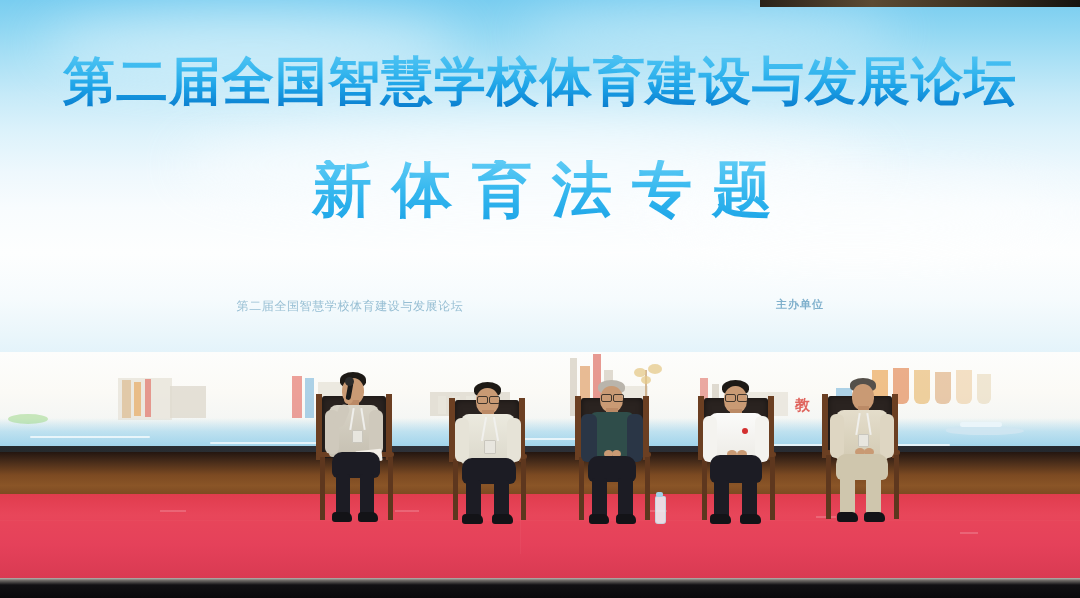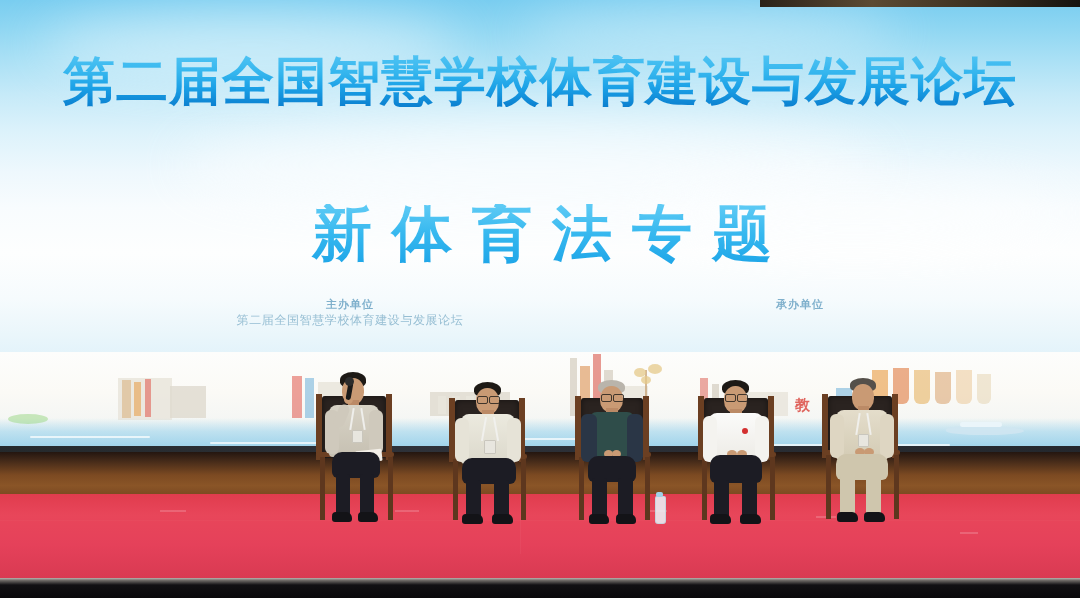--- a/index.html
+++ b/index.html
@@ -30,21 +30,21 @@
       background:linear-gradient(180deg,#4fc3f3 0%,#35b6ee 34%,#1aa0e6 64%,#0b7fcf 100%);
       -webkit-background-clip:text;background-clip:text;color:transparent;
       -webkit-text-fill-color:transparent;white-space:nowrap;
       text-shadow:0 0 0 rgba(0,0,0,0);}
   .title-sub{position:absolute;left:0;top:160px;width:1080px;text-align:center;
       font-size:60px;font-weight:bold;letter-spacing:20px;line-height:1;
       color:#3fbdf2;
       background:linear-gradient(180deg,#5fcbf5 0%,#36b8ef 50%,#1fa6e8 100%);
       -webkit-background-clip:text;background-clip:text;
       -webkit-text-fill-color:transparent;color:transparent;white-space:nowrap;
-      padding-left:24px;box-sizing:border-box;margin-top:44px;}
+      padding-left:24px;box-sizing:border-box;}
 
   
   .credits{position:absolute;top:297px;left:0;width:1080px;height:42px;}
   .credit-block{position:absolute;text-align:center;color:#8fb8cf;}
   .credit-left{left:120px;width:460px;}
   .credit-right{left:600px;width:400px;}
   .credit-head{font-size:11px;font-weight:bold;letter-spacing:1px;color:#7fb0cc;line-height:14px;}
   .credit-body{font-size:12px;letter-spacing:.6px;color:#96bed3;line-height:16px;margin-top:1px;}
   .credit-body .gap{display:inline-block;width:22px;}
 
@@ -115,25 +115,24 @@
     <div class="cloud c1"></div>
     <div class="cloud c2"></div>
     <div class="cloud c3"></div>
     <div class="cloud c4"></div>
 
     <div class="title-main">第二届全国智慧学校体育建设与发展论坛</div>
     <div class="title-sub">新体育法专题</div>
 
     <div class="credits">
       <div class="credit-block credit-left">
-        <div class="credit-head">主办单位</div>
         <div class="credit-body">第二届全国智慧学校体育建设与发展论坛</div>
       </div>
       <div class="credit-block credit-right">
-        <div class="credit-head">承办单位</div>
+        <div class="credit-head">主办单位</div>
       </div>
     </div>
 
     <div class="illus">
       <div class="illus-sky"></div>
 
       <div class="ill bldg" style="left:118px;top:26px;width:54px;height:42px;"></div>
       <div class="ill stripe-tan" style="left:122px;top:28px;width:9px;height:38px;"></div>
       <div class="ill stripe-org" style="left:134px;top:30px;width:7px;height:34px;"></div>
       <div class="ill stripe-red" style="left:145px;top:27px;width:6px;height:38px;"></div>

